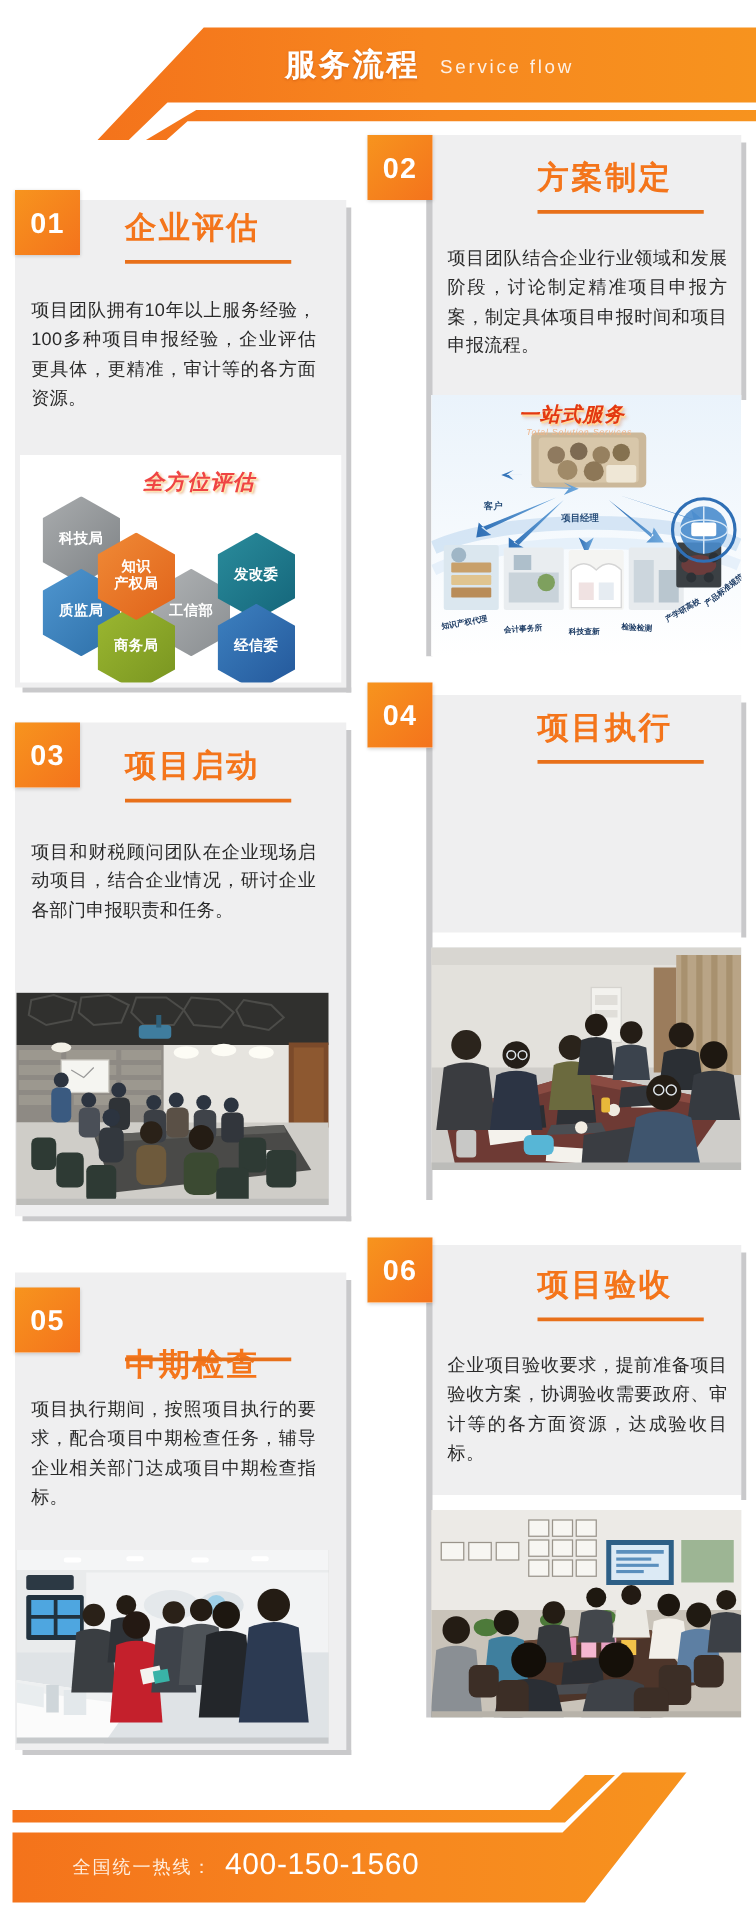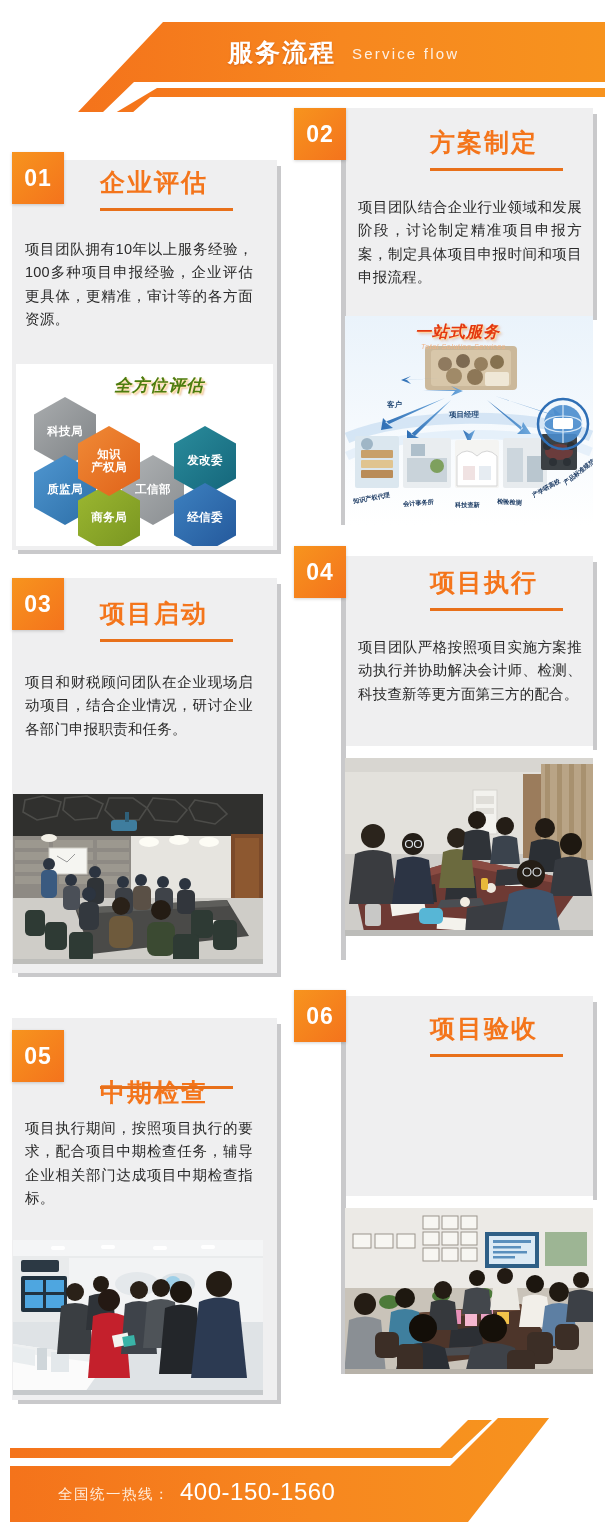--- a/index.html
+++ b/index.html
@@ -55,21 +55,21 @@
     position:absolute; color:#2a2a2a; font-size:14.5px;
     line-height:1.62; letter-spacing:.2px; text-align:justify;
   }
 
   
   .photo { position:absolute; overflow:hidden; background:#ddd; }
 
   
   .hexwrap { position:absolute; background:#ffffff; overflow:hidden; }
   .hexttl {
-    position:absolute; font-size:17px; font-weight:bold; color:#4d7c0f;
+    position:absolute; font-size:17px; font-weight:bold; color:#ef4444;
     letter-spacing:1px; white-space:nowrap; font-style:italic;
     text-shadow: 1px 1px 0 #ffe7b0, 2px 2px 2px rgba(210,110,30,.45);
   }
   .hex {
     position:absolute; width:62px; height:70px;
     clip-path: polygon(50% 0%, 100% 25%, 100% 75%, 50% 100%, 0% 75%, 0% 25%);
     display:flex; align-items:center; justify-content:center;
     color:#fff; font-size:11.5px; font-weight:bold; text-align:center;
     line-height:1.15; letter-spacing:.3px;
   }
@@ -344,21 +344,20 @@
   </div>
 
   <div class="card" style="left:345px; top:556px; width:248px; height:190px;">
     <div class="shadow-r"></div>
   </div>
   <div class="badge grad" style="left:294px; top:546px;">
       <span>04</span>
     </div>
   <div class="ctitle" style="left:430px; top:570px;">项目执行</div>
   <div class="cunderline" style="left:430px; top:608px; width:133px;"></div>
-  <div class="cbody" style="left:358px; top:636px; width:224px;">项目团队严格按照项目实施方案推动执行并协助解决会计师、检测、科技查新等更方面第三方的配合。</div>
   <div style="position:absolute; left:341px; top:598px; width:5px; height:362px; background:#c9c9cb;"></div>
 
   <div class="photo" style="left:345px; top:758px; width:248px; height:178px;">
     <svg width="248" height="178" viewBox="0 0 248 178">
       <rect width="248" height="178" fill="#cfcdc9"></rect>
       <rect x="0" y="0" width="248" height="96" fill="#e3e1dc"></rect>
       <rect x="0" y="0" width="248" height="14" fill="#d8d6d1"></rect>
 
       <rect x="196" y="6" width="52" height="96" fill="#b9a486"></rect>
       <g fill="#a8916f">
@@ -498,20 +497,21 @@
   </div>
 
   <div class="card" style="left:345px; top:996px; width:248px; height:200px;">
     <div class="shadow-r"></div>
   </div>
   <div class="badge grad" style="left:294px; top:990px;">
       <span>06</span>
     </div>
   <div class="ctitle" style="left:430px; top:1016px;">项目验收</div>
   <div class="cunderline" style="left:430px; top:1054px; width:133px;"></div>
+  <div class="cbody" style="left:358px; top:1082px; width:224px;">企业项目验收要求，提前准备项目验收方案，协调验收需要政府、审计等的各方面资源，达成验收目标。</div>
   <div style="position:absolute; left:341px; top:1042px; width:5px; height:332px; background:#c9c9cb;"></div>
 
   <div class="photo" style="left:345px; top:1208px; width:248px; height:166px;">
     <svg width="248" height="166" viewBox="0 0 248 166">
       <rect width="248" height="166" fill="#d6d2cc"></rect>
       <rect x="0" y="0" width="248" height="80" fill="#eceae6"></rect>
 
       <g fill="#f7f6f2" stroke="#9a948b" stroke-width="1">
         <rect x="8" y="26" width="18" height="14"></rect>
           <rect x="30" y="26" width="18" height="14"></rect>

